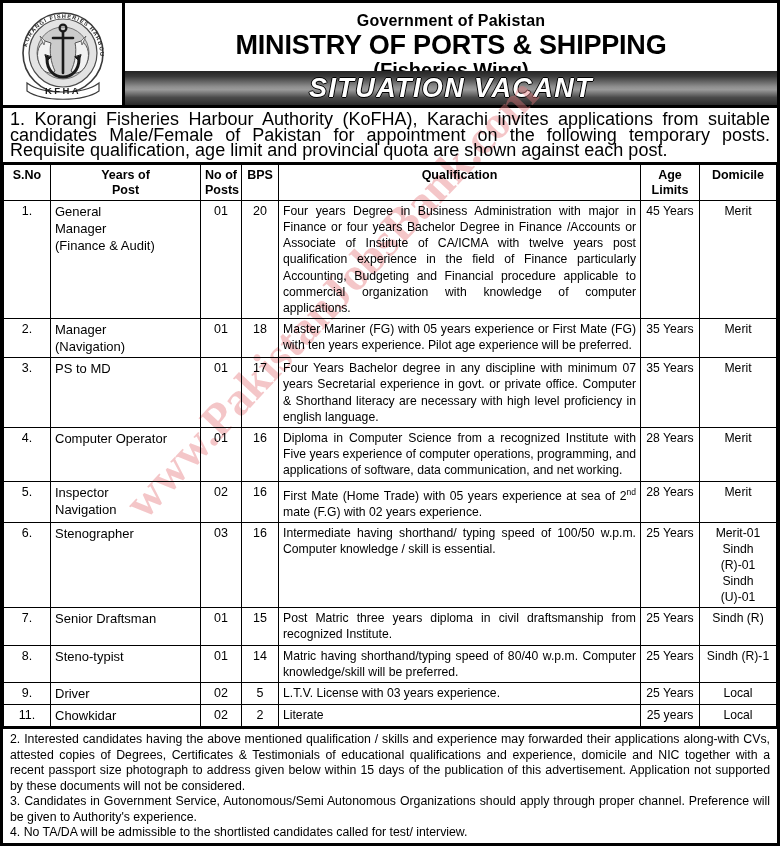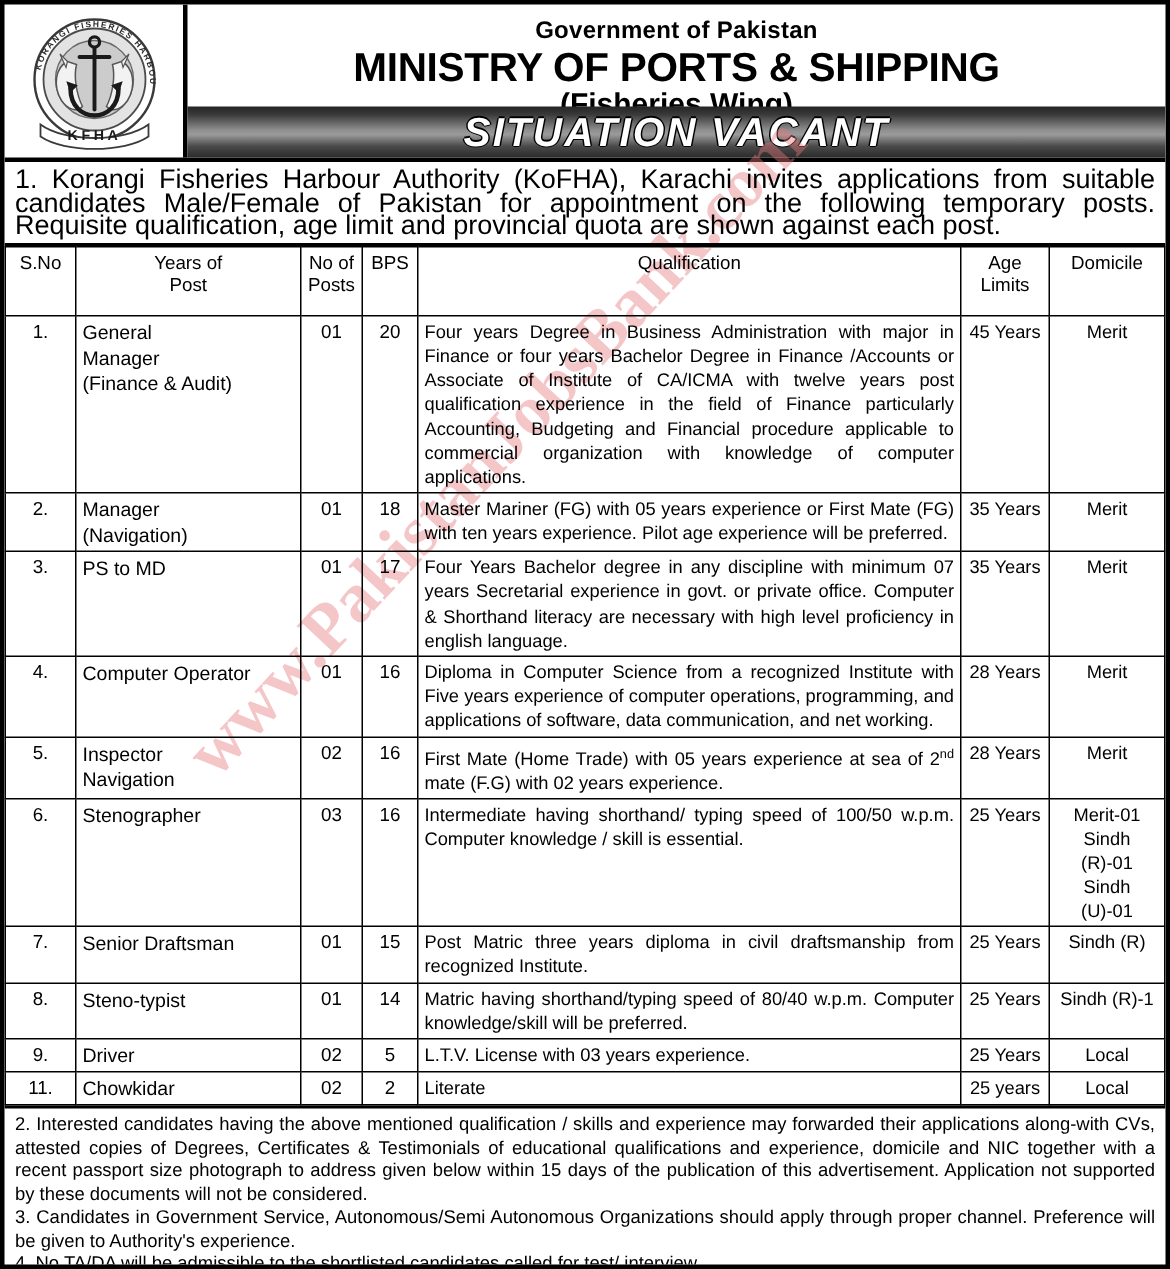--- a/index.html
+++ b/index.html
@@ -136,25 +136,25 @@
   }
   table.jobs th, table.jobs td {
     border: 1px solid #000;
     vertical-align: top;
     padding: 2px 4px;
     box-sizing: border-box;
   }
   table.jobs th {
     text-align: center;
     font-size: 12.5px;
-    font-weight: normal;
+    font-weight: bold;
     line-height: 15px;
     vertical-align: top;
     padding-top: 3px;
-    padding-bottom: 12px;
+    padding-bottom: 2px;
   }
   td.c-sno  { text-align: center; font-size: 12.5px; line-height: 16px; padding-top: 3px;}
   td.c-post { font-weight: normal; font-size: 13px; line-height: 17px; padding-left: 7px; padding-top: 3px;}
   td.c-posts, td.c-bps { text-align: center; font-size: 12.5px; line-height: 16px; padding-top: 3px;}
   td.c-qual { text-align: justify; font-size: 12.2px; line-height: 16.2px; padding-top: 3px; padding-left: 5px; padding-right: 5px;}
   td.c-age  { text-align: center; font-size: 12.2px; line-height: 16px; padding-top: 3px;}
   td.c-dom  { text-align: center; font-size: 12.2px; line-height: 16px; padding-top: 3px;}
   td.c-qual sup { font-size: 8.5px; vertical-align: super; }
 
   col.w-sno   { width: 47px; }

